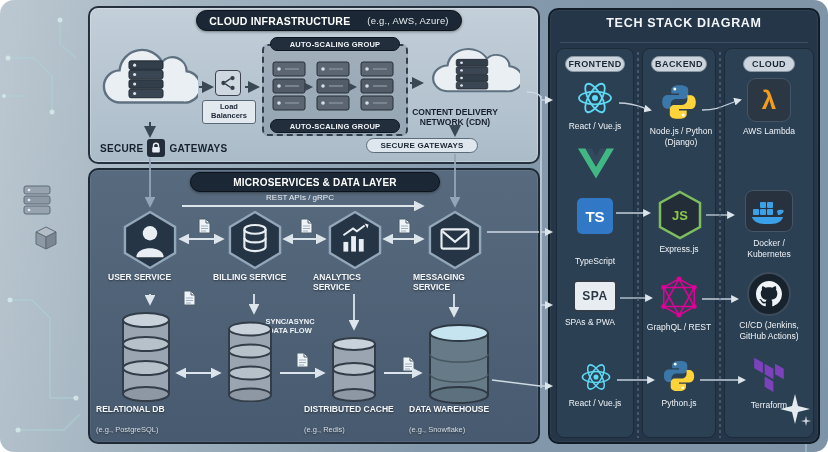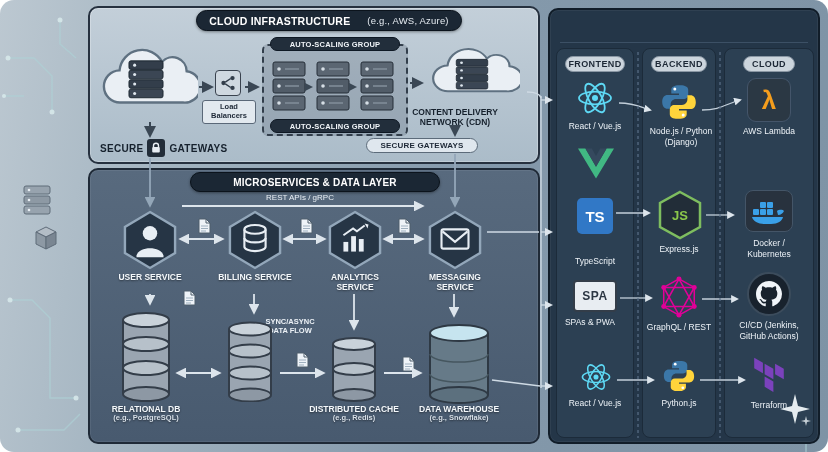--- a/index.html
+++ b/index.html
@@ -13,23 +13,23 @@
     box-shadow:0 1px 3px rgba(0,0,0,.4);font-size:10.5px;letter-spacing:.2px;white-space:nowrap}
   .hdrSub{font-weight:normal;font-size:9.5px;color:#e5ebf1}
   .smPill{position:absolute;display:flex;align-items:center;justify-content:center;background:#222e3b;
     color:#f0f4f8;font-weight:bold;font-size:7.5px;border-radius:7px;letter-spacing:.2px;white-space:nowrap;
     border:1px solid #0e1823}
   .lightPill{position:absolute;display:flex;align-items:center;justify-content:center;background:#dfe7ee;
     color:#1d2836;font-weight:bold;border:1px solid #5c6b7a;border-radius:8px;font-size:8px;letter-spacing:.2px}
   .chip{position:absolute;display:flex;align-items:center;justify-content:center;text-align:center;
     background:#e2e9ef;border:1px solid #5a6878;border-radius:3px;color:#1d2836;font-size:7.5px;
     font-weight:bold;line-height:1.15;padding:1px}
-  .svcLbl{position:absolute;text-align:center;color:#f4f8fb;font-weight:bold;font-size:8.5px;line-height:1.18;
+  .svcLbl{position:absolute;color:#f4f8fb;font-weight:bold;font-size:8.5px;line-height:1.18;
     text-shadow:0 1px 2px rgba(0,0,0,.45)}
-  .dbEx{display:block;font-weight:bold;font-size:7.5px;color:#d7dfe7;margin-top:0}
+  .dbEx{display:block;font-weight:normal;font-size:7.5px;color:#d7dfe7;margin-top:12px}
   .darkLbl{position:absolute;text-align:center;color:#16212d;font-weight:bold;font-size:8.5px;line-height:1.15}
   .panel{position:absolute;border-radius:10px}
   #topPanel{left:88px;top:6px;width:452px;height:158px;background:linear-gradient(#c3cfd9,#abbcc9);
     border:2px solid #26313f;box-shadow:inset 0 0 0 1px rgba(255,255,255,.25)}
   #midPanel{left:88px;top:168px;width:452px;height:276px;background:linear-gradient(#586a7e,#485a6f);
     border:2px solid #1f2a37;box-shadow:inset 0 0 0 1px rgba(255,255,255,.07)}
   #rightPanel{left:548px;top:8px;width:272px;height:436px;background:#243648;border:2px solid #111d29;
     box-shadow:inset 0 0 0 1px rgba(255,255,255,.05)}
   .asgBox{position:absolute;left:262px;top:44px;width:146px;height:92px;border:2px dashed #323e4b;
     border-radius:6px;background:rgba(62,78,94,.22)}
@@ -307,20 +307,21 @@
   <div class="svcLbl" style="left:304px;top:404px;width:100px">
     <span>DISTRIBUTED CACHE</span>
     <span class="dbEx">(e.g., Redis)</span>
   </div>
   <div class="svcLbl" style="left:409px;top:404px;width:100px">
     <span>DATA WAREHOUSE</span>
     <span class="dbEx">(e.g., Snowflake)</span>
   </div>
 
   <div id="rightPanel" class="panel"></div>
+  <div class="rpTitle">TECH STACK DIAGRAM</div>
   <div class="rpRule"></div>
 
   <div class="colCard" style="left:556px;width:78px"></div>
   <div class="colCard" style="left:642px;width:74px"></div>
   <div class="colCard" style="left:724px;width:90px"></div>
 
   <div class="colHdr" style="left:565px;top:56px;width:60px">FRONTEND</div>
   <div class="colHdr" style="left:651px;top:56px;width:56px">BACKEND</div>
   <div class="colHdr" style="left:743px;top:56px;width:52px">CLOUD</div>
 

